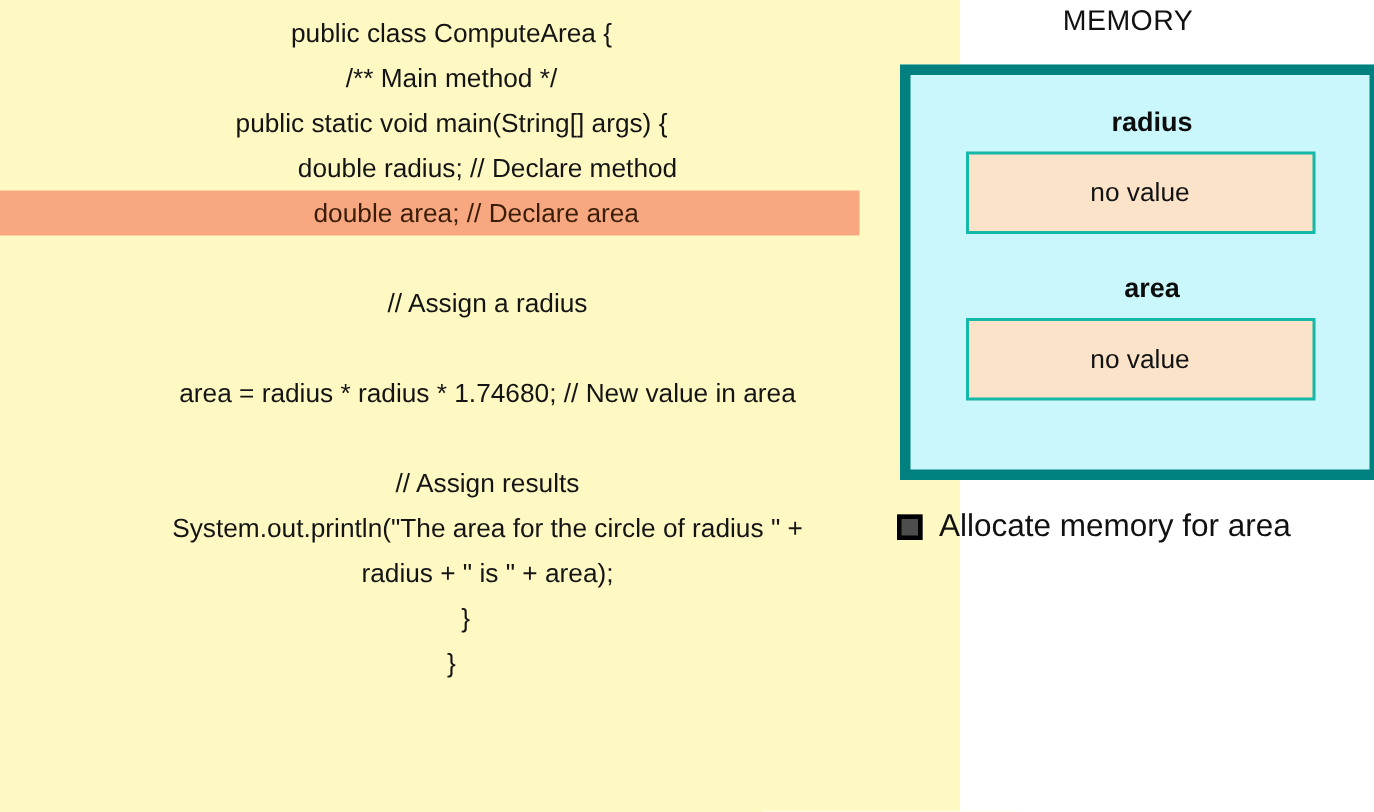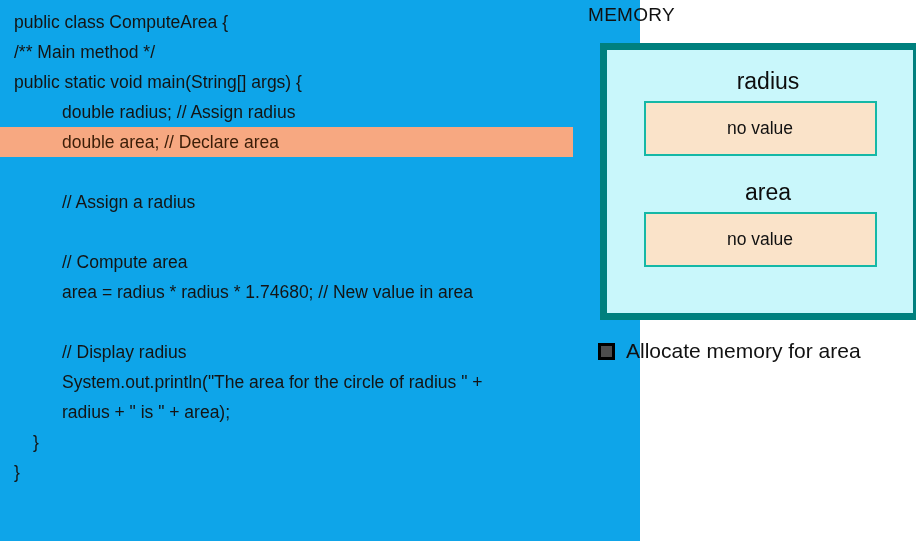--- a/index.html
+++ b/index.html
@@ -17,22 +17,23 @@
     -webkit-font-smoothing: antialiased;
   }
 
   
   #code-panel {
     position: absolute;
     left: 0;
     top: 0;
     width: 640px;
     height: 541px;
-    background: #0ea5e9;
+    background: #fef9c3;
     overflow: hidden;
+    text-align: center;
   }
 
   #code-lines {
     position: absolute;
     left: 0;
     top: 7px;
     width: 588px;
   }
 
   .code-line {
@@ -63,20 +64,21 @@
     top: 0;
     width: 328px;
     height: 541px;
   }
 
   #memory-title {
     position: absolute;
     left: 0;
     top: 4px;
     width: 328px;
+    text-align: center;
     font-size: 19px;
     color: #111111;
     letter-spacing: 0.3px;
   }
 
   #memory-box {
     position: absolute;
     left: 12px;
     top: 43px;
     width: 320px;
@@ -89,22 +91,22 @@
   .mem-slot {
     position: absolute;
     left: 0;
     width: 100%;
   }
   #mem-slot-radius { top: 19px; }
   #mem-slot-area  { top: 130px; }
 
   .mem-label {
     text-align: center;
-    font-size: 23px;
-    font-weight: normal;
+    font-size: 18px;
+    font-weight: bold;
     color: #0d0d0d;
     height: 24px;
     line-height: 24px;
     margin-left: 16px;
   }
 
   .mem-value-box {
     margin: 8px auto 0 auto;
     width: 233px;
     height: 55px;
@@ -150,29 +152,28 @@
   }
 </style>
 </head>
 <body>
 
 <div id="code-panel">
   <div id="code-lines">
       <div class="code-line">public class ComputeArea {</div>
       <div class="code-line indent-1">/** Main method */</div>
       <div class="code-line indent-1">public static void main(String[] args) {</div>
-      <div class="code-line indent-2">double radius; // Assign radius</div>
+      <div class="code-line indent-2">double radius; // Declare method</div>
       <div class="code-line indent-2 highlight">double area; // Declare area</div>
       <div class="code-line blank"></div>
       <div class="code-line indent-2">// Assign a radius</div>
       <div class="code-line blank"></div>
-      <div class="code-line indent-2">// Compute area</div>
       <div class="code-line indent-2">area = radius * radius * 1.74680; // New value in area</div>
       <div class="code-line blank"></div>
-      <div class="code-line indent-2">// Display radius</div>
+      <div class="code-line indent-2">// Assign results</div>
       <div class="code-line indent-2">System.out.println("The area for the circle of radius " +</div>
       <div class="code-line indent-2">radius + " is " + area);</div>
       <div class="code-line indent-close">}</div>
       <div class="code-line">}</div>
     </div>
 </div>
 
 <div id="memory-area">
 
   <div id="memory-title">MEMORY</div>

